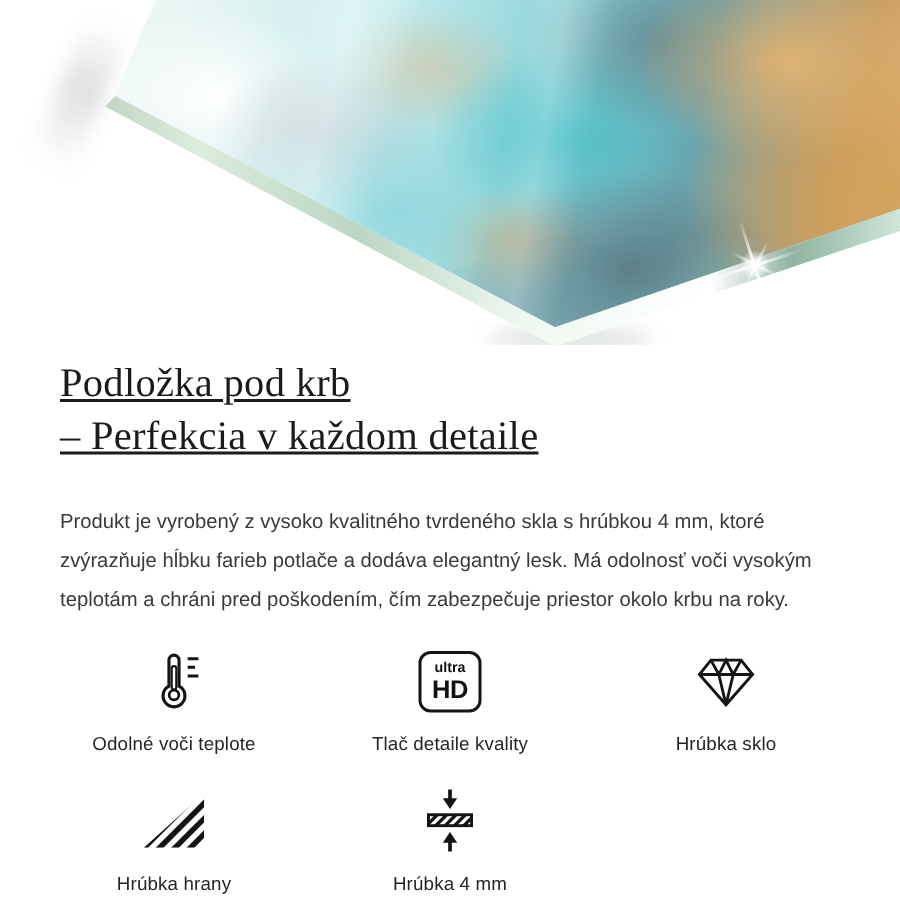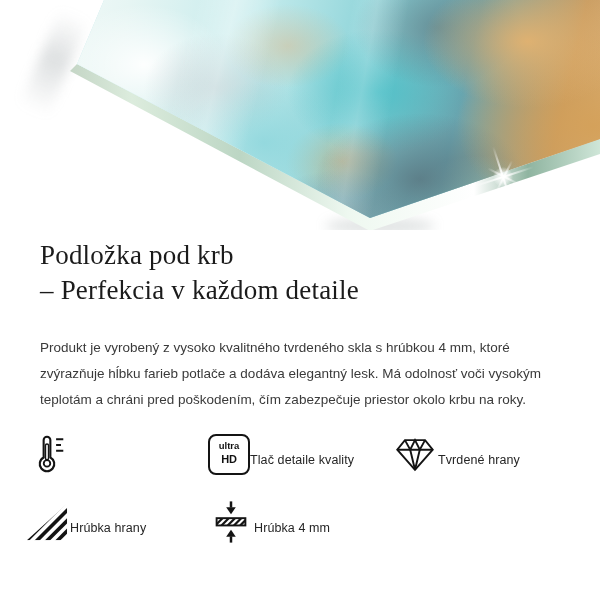--- a/index.html
+++ b/index.html
@@ -63,43 +63,43 @@
                      background:linear-gradient(to right, rgba(255,255,255,0), #ffffff 48%, rgba(255,255,255,0)); }
   .sparkle .beam-d1, .sparkle .beam-d2 { position:absolute; left:31.5px; top:14px; width:1.6px; height:36px;
                      background:linear-gradient(to bottom, rgba(255,255,255,0), rgba(255,255,255,.9) 50%, rgba(255,255,255,0)); }
   .sparkle .beam-d1 { transform:rotate(45deg); }
   .sparkle .beam-d2 { transform:rotate(-45deg); }
 
   
   .content { padding:0 40px; }
   .title {
     margin-top:8px; font-family:"Liberation Serif","DejaVu Serif",serif;
-    font-size:27px; line-height:35px; color:#1b1b1b; font-weight:400; letter-spacing:.2px;
+    font-size:27px; line-height:35px; color:#1b1b1b; font-weight:400; letter-spacing:.2px;text-decoration:underline;
   }
   .title span { display:block; }
   .desc {
     margin-top:27px; max-width:528px;
     font-size:13.5px; line-height:26px; color:#3a3a3a;
   }
 
   
   .features {
     margin-top:17px; padding:0 24px;
     display:grid; grid-template-columns:repeat(3,1fr); row-gap:20px;
   }
-  .feature { display:flex; align-items:center; }
+  .feature { display:flex; flex-direction:column; align-items:center; }
   .icon-box { height:48px; display:flex; align-items:center; justify-content:center; }
   .feature .label { margin-top:11px; font-size:12.5px; color:#252525; letter-spacing:.1px; }
 
   .uhd-box {
     width:42px; height:41px; border:2.6px solid #141414; border-radius:8px;
     display:flex; flex-direction:column; align-items:center; justify-content:center; color:#111;
   }
   .uhd-top { font-size:9.5px; font-weight:700; line-height:10px; margin-top:1px; }
-  .uhd-bottom { font-size:11px; font-weight:700; line-height:17px; letter-spacing:-.3px; }
+  .uhd-bottom { font-size:17px; font-weight:700; line-height:17px; letter-spacing:-.3px; }
 
   svg.ic { display:block; }
 </style>
 </head>
 <body>
 
 <div class="hero">
   <div class="tip-shadow"></div>
   <div class="corner-shadow"></div>
   <div class="glass-edge"></div>
@@ -126,20 +126,21 @@
 
   <div class="feature">
     <div class="icon-box">
       <svg class="ic" width="46" height="46" viewBox="0 0 48 48" fill="none" stroke="#141414" stroke-width="2.2">
         <path d="M20.5 9.5 a3.5 3.5 0 0 1 7 0 V27.6 a7.6 7.6 0 1 1 -7 0 Z"></path>
         <circle cx="24" cy="33.8" r="3.4" stroke-width="1.9"></circle>
         <rect x="22.4" y="13.6" width="3.2" height="16.4" rx="1.6" stroke-width="1.5"></rect>
         <path d="M33.5 8.5 H41 M33.5 14.5 H38.6 M33.5 20.5 H41" stroke-width="2.1"></path>
       </svg>
     </div>
+    <div class="label">Odolné voči teplote</div>
   </div>
 
   <div class="feature">
     <div class="icon-box">
       <div class="uhd-box">
         <div class="uhd-top">ultra</div>
         <div class="uhd-bottom">HD</div>
       </div>
     </div>
     <div class="label">Tlač detaile kvality</div>
@@ -148,21 +149,21 @@
 
   <div class="feature">
     <div class="icon-box">
       <svg class="ic" width="46" height="46" viewBox="0 0 48 48" fill="none" stroke="#141414" stroke-width="2">
         <path d="M13.5 9.5 H34.5 L42.5 19.5 L24 40.5 L5.5 19.5 Z"></path>
         <path d="M5.5 19.5 H42.5"></path>
         <path d="M13.5 9.5 L19 19.5 L24 9.5 L29 19.5 L34.5 9.5"></path>
         <path d="M19 19.5 L24 40.5 L29 19.5"></path>
       </svg>
     </div>
-    <div class="label">Tvrdené hrany</div>
+    <div class="label">Hrúbka sklo</div>
   </div>
 
   <div class="feature">
     <div class="icon-box">
       <svg class="ic" width="46" height="46" viewBox="0 0 48 48">
         <defs>
             <clipPath id="triClip">
               <path d="M3 43 L45 43 L45 5 Z"></path>
             </clipPath>
           </defs>

